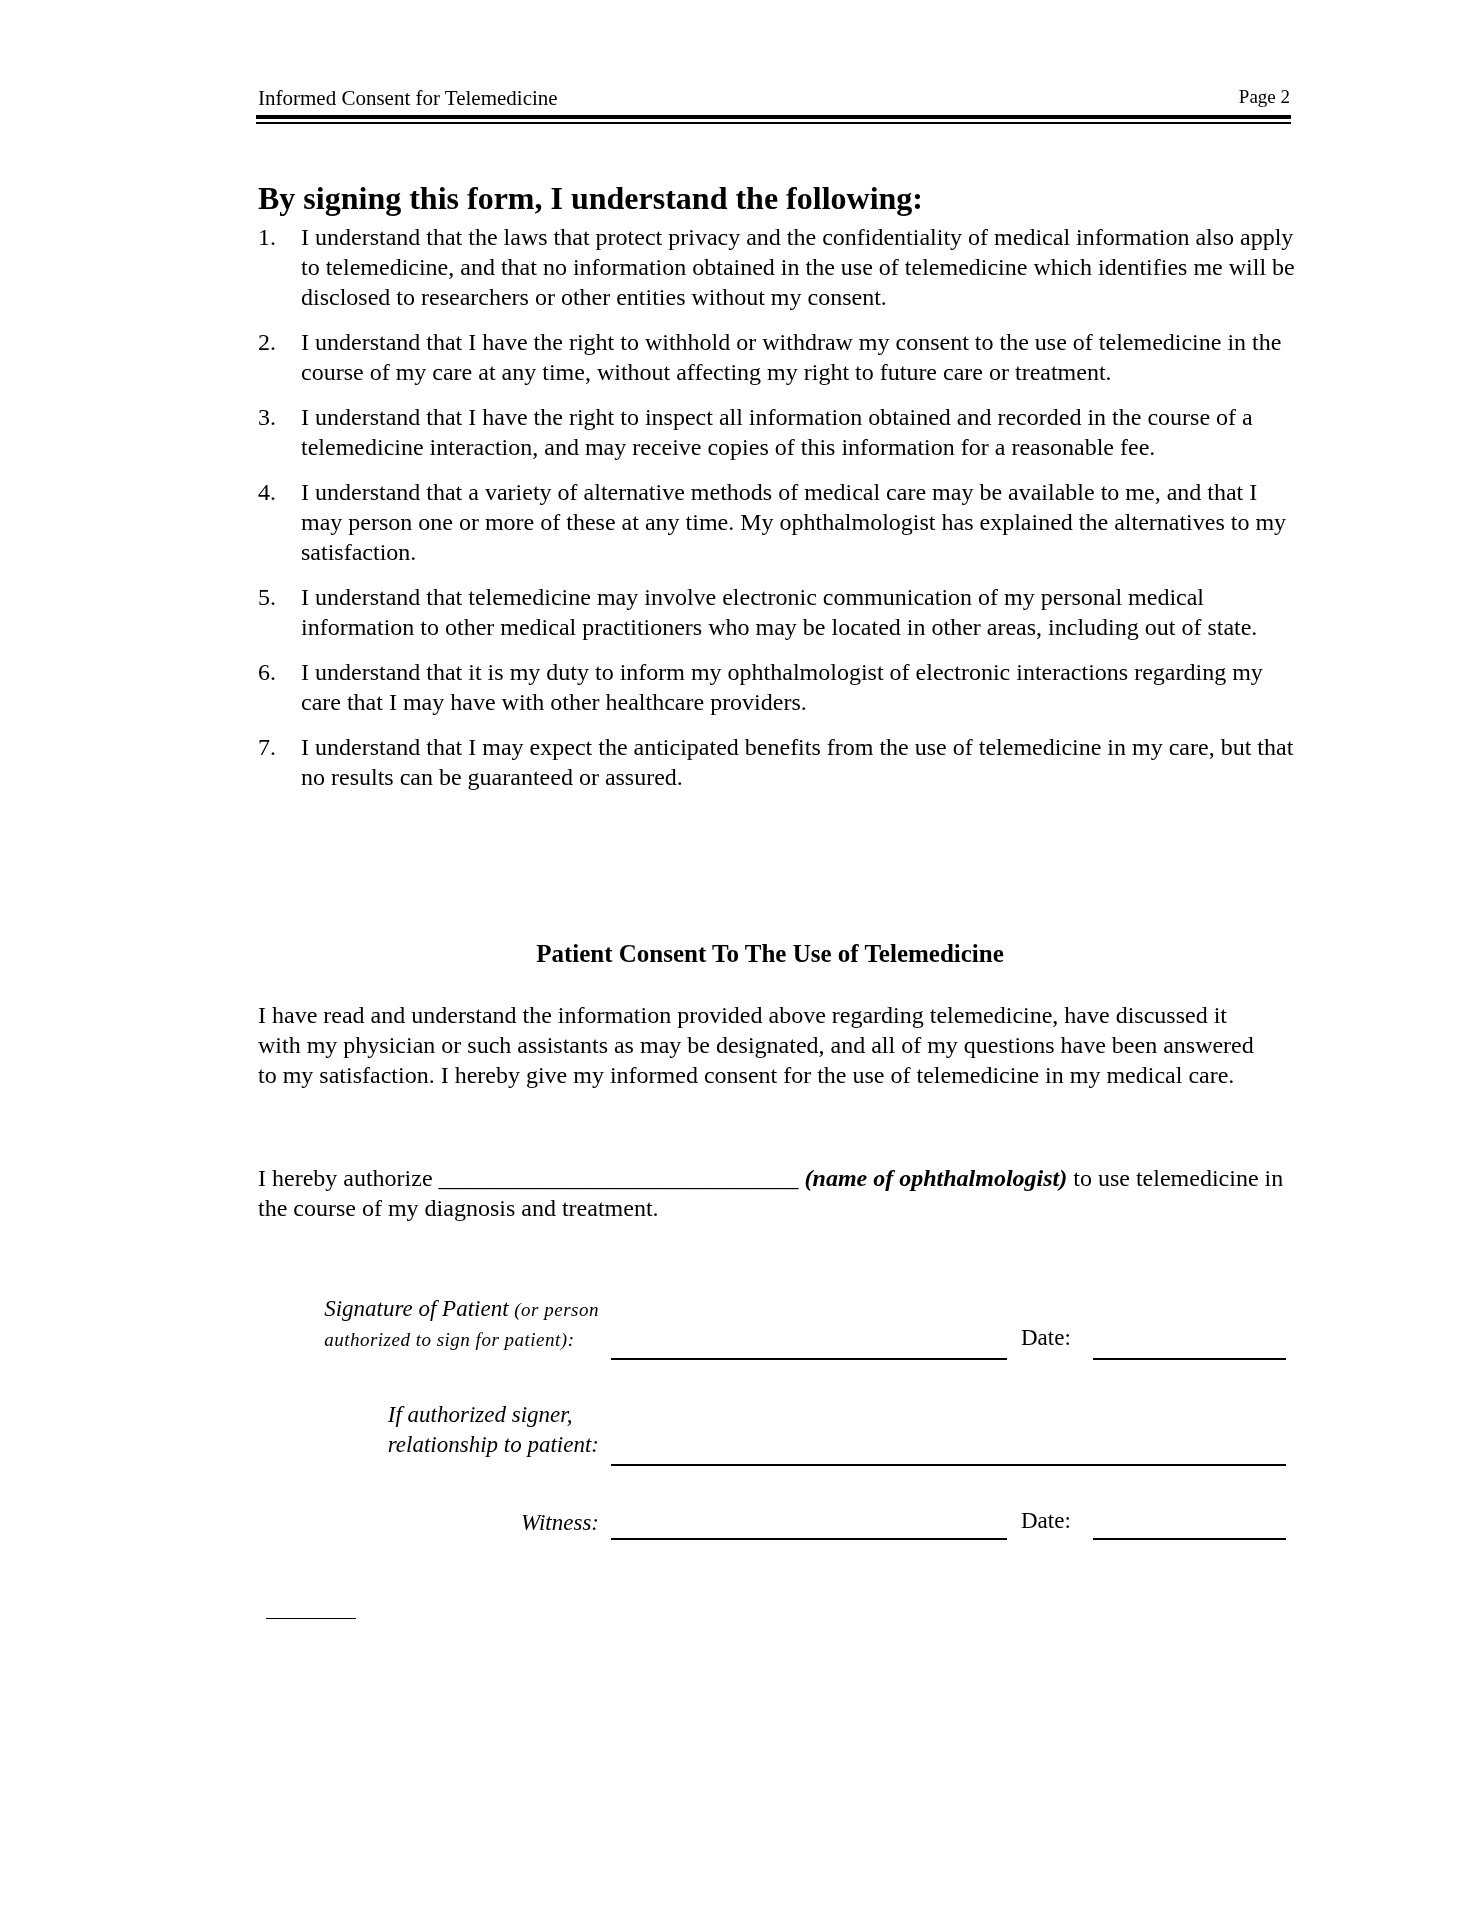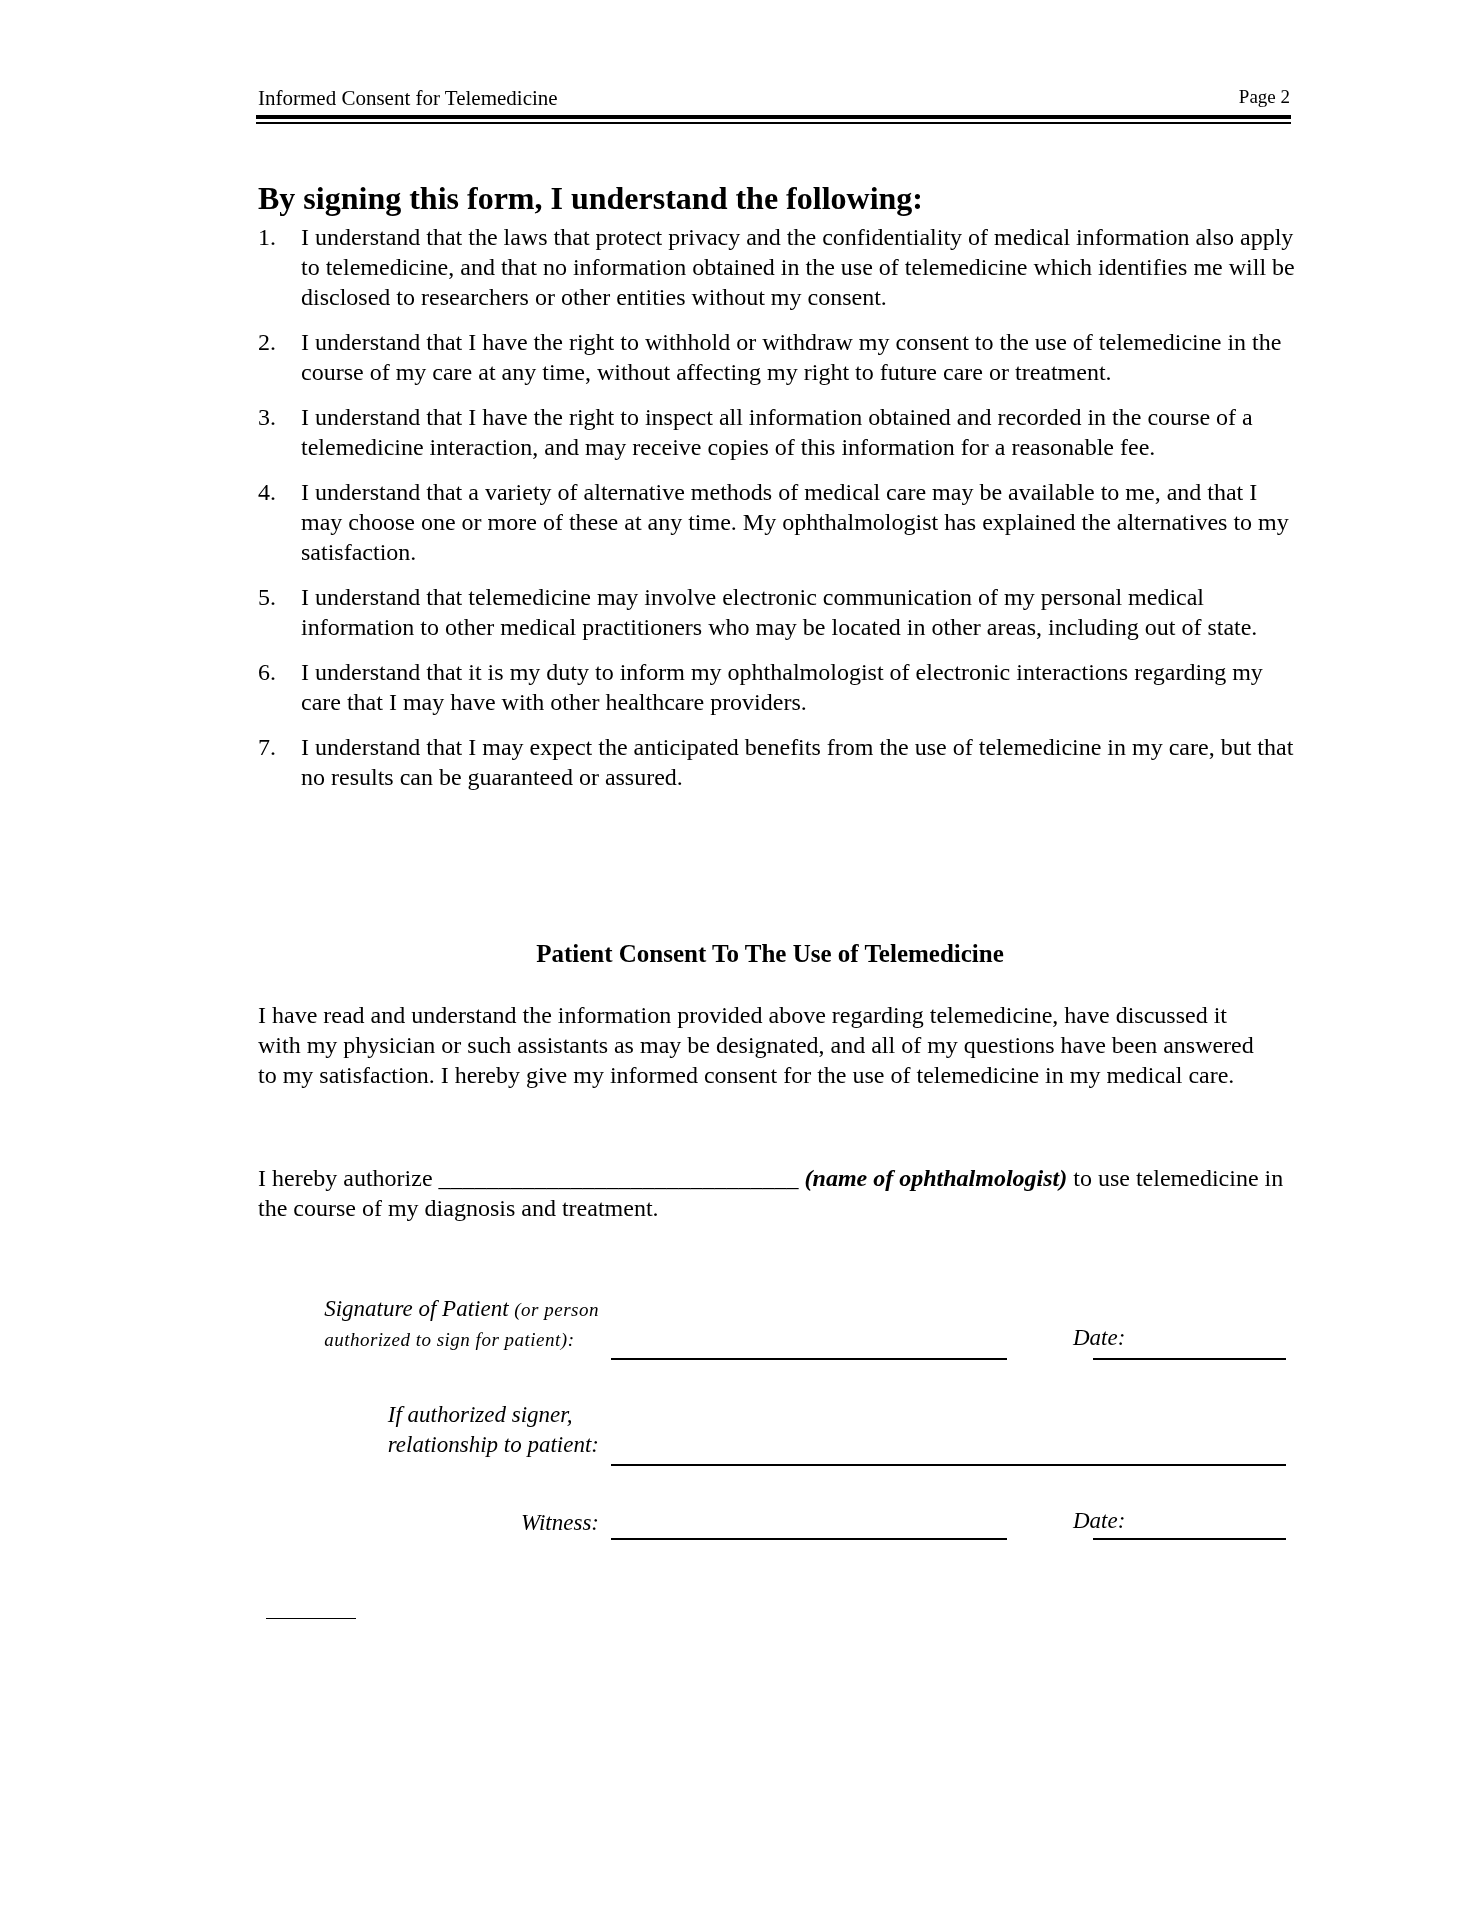--- a/index.html
+++ b/index.html
@@ -15,39 +15,39 @@
   .list li { position: relative; padding-left: 43px; font-size: 24px; line-height: 30px; margin-bottom: 15px; }
   .list li .num { position: absolute; left: 0; top: 0; }
   .consent-heading { left: 0; width: 1540px; top: 940px; font-size: 25px; font-weight: bold; text-align: center; }
   .consent-para { left: 258px; top: 1000px; width: 1010px; font-size: 24px; line-height: 30px; }
   .authorize { left: 258px; top: 1163px; width: 1050px; font-size: 24px; line-height: 30px; }
   .authorize .name-hint { font-weight: bold; font-style: italic; margin-top: 45px; }
   .sig-label { right: 885px; text-align: left; font-style: italic; font-size: 23px; line-height: 30px; }
   .sig-label .small { font-size: 19px; letter-spacing: 0.5px; }
   .line { height: 2px; background: #000; }
   .line.thin { height: 1.5px; }
-  .date-label { left: 1073px; font-style: italic; font-size: 23px; }
+  .date-label { left: 1021px; font-size: 23px; }
   .copy-line { left: 258px; top: 1598px; font-size: 24px; }
   .copy-line .blank { display: inline-block; width: 90px; border-bottom: 1.5px solid #000; height: 20px; vertical-align: baseline; margin-left: 8px; }
 </style>
 </head>
 <body>
 
 <div class="abs header-title">Informed Consent for Telemedicine</div>
 <div class="abs header-page">Page 2</div>
 <div class="abs rule-thick"></div>
 <div class="abs rule-thin"></div>
 
 <div class="abs intro-heading">By signing this form, I understand the following:</div>
 
 <ol class="abs list">
   <li><span class="num">1.</span><span>I understand that the laws that protect privacy and the confidentiality of medical information also apply to telemedicine, and that no information obtained in the use of telemedicine which identifies me will be disclosed to researchers or other entities without my consent.</span></li>
   <li><span class="num">2.</span><span>I understand that I have the right to withhold or withdraw my consent to the use of telemedicine in the course of my care at any time, without affecting my right to future care or treatment.</span></li>
   <li><span class="num">3.</span><span>I understand that I have the right to inspect all information obtained and recorded in the course of a telemedicine interaction, and may receive copies of this information for a reasonable fee.</span></li>
-  <li><span class="num">4.</span><span>I understand that a variety of alternative methods of medical care may be available to me, and that I may choose one or more of these at any time.  My ophthalmologist has explained the alternatives to my satisfaction.</span></li>
+  <li><span class="num">4.</span><span>I understand that a variety of alternative methods of medical care may be available to me, and that I may person one or more of these at any time.  My ophthalmologist has explained the alternatives to my satisfaction.</span></li>
   <li><span class="num">5.</span><span>I understand that telemedicine may involve electronic communication of my personal medical information to other medical practitioners who may be located in other areas, including out of state.</span></li>
   <li><span class="num">6.</span><span>I understand that it is my duty to inform my ophthalmologist of electronic interactions regarding my care that I may have with other healthcare providers.</span></li>
   <li><span class="num">7.</span><span>I understand that I may expect the anticipated benefits from the use of telemedicine in my care, but that no results can be guaranteed or assured.</span></li>
 </ol>
 
 <div class="abs consent-heading">Patient Consent To The Use of Telemedicine</div>
 <div class="abs consent-para">I have read and understand the information provided above regarding telemedicine, have discussed it with my physician or such assistants as may be designated, and all of my questions have been answered to my satisfaction.  I hereby give my informed consent for the use of telemedicine in my medical care.</div>
 
 <div class="abs authorize"><span>I hereby authorize </span><span>______________________________</span> <span class="name-hint">(name of ophthalmologist)</span><span> to use telemedicine in the course of my diagnosis and treatment.</span></div>
 

